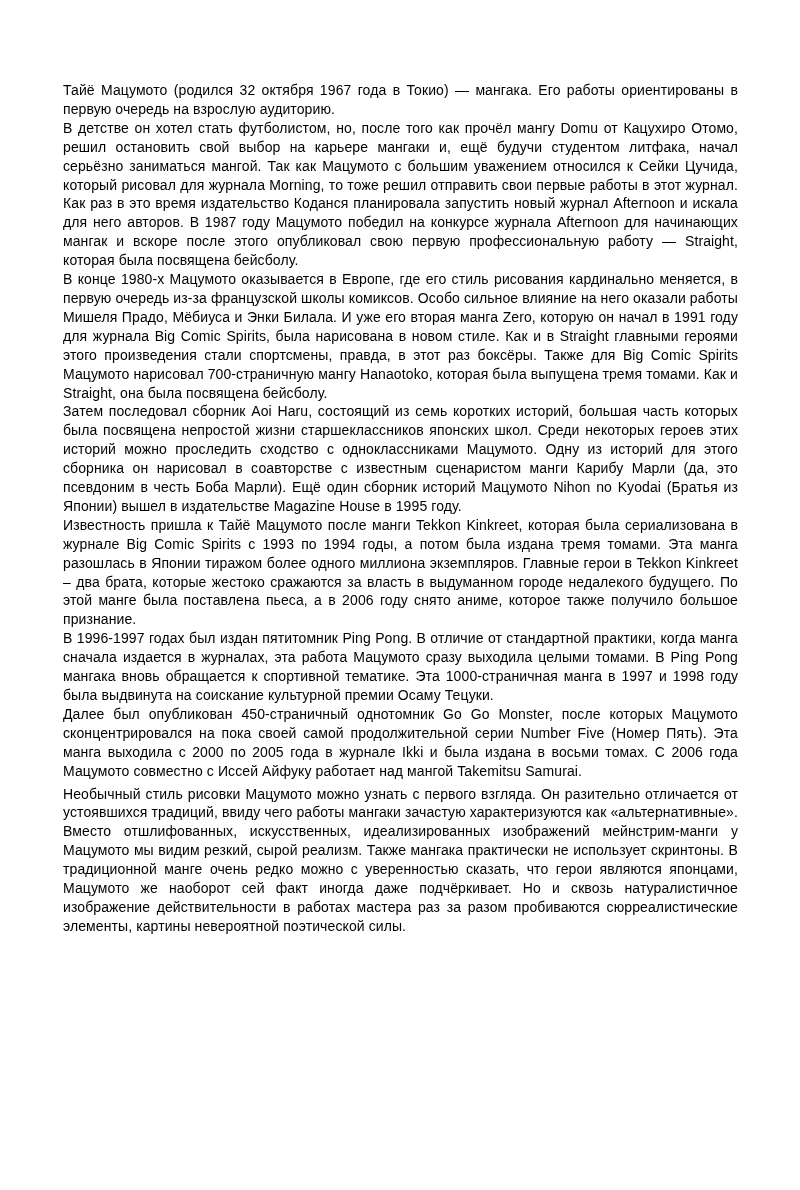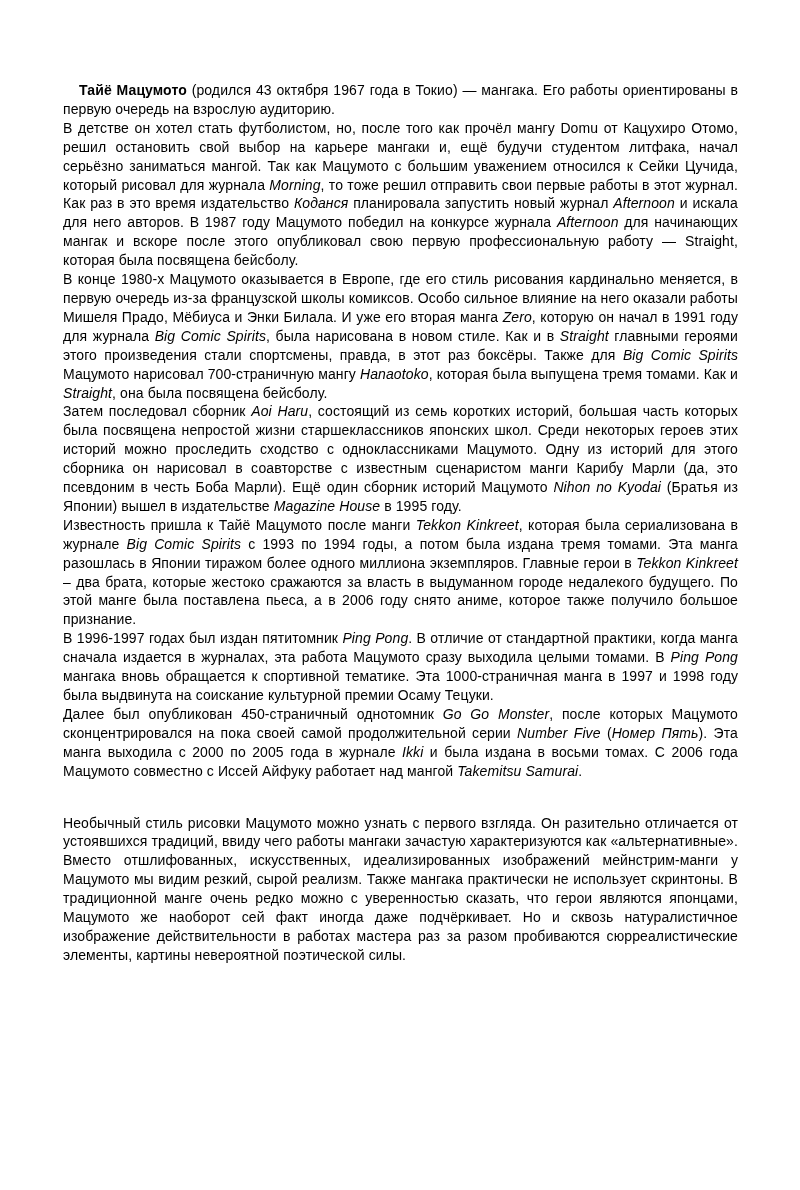--- a/index.html
+++ b/index.html
@@ -18,30 +18,30 @@
     color: #000000;
   }
   .para {
     margin: 0;
     padding: 0;
     font-size: 14px;
     line-height: 18.9px;
     text-align: justify;
     letter-spacing: 0.1px;
   }
-  .para.gap-before { margin-top: 33px; }
-  .b { font-weight: bold; margin-left: 16px; }
-  .i { font-style: italic; }
+  .para.gap-before { margin-top: 4px; }
+  .b { font-weight: normal; }
+  .i { }
 </style>
 </head>
 <body>
 
 <div class="page">
   <div id="doc-body">
-      <p class="para"><span class="b">Тайё  Мацумото</span><span> (родился 43 октября 1967 года в Токио) — мангака. Его работы ориентированы в первую очередь на взрослую аудиторию.</span></p>
+      <p class="para"><span class="b">Тайё  Мацумото</span><span> (родился 32 октября 1967 года в Токио) — мангака. Его работы ориентированы в первую очередь на взрослую аудиторию.</span></p>
       <p class="para"><span>В детстве он хотел стать футболистом, но, после того как прочёл мангу Domu от Кацухиро Отомо, решил остановить свой выбор на карьере мангаки и, ещё будучи студентом литфака, начал серьёзно заниматься мангой. Так как Мацумото с большим уважением относился к Сейки Цучида, который рисовал для журнала </span><span class="i">Morning</span><span>, то тоже решил отправить свои первые работы в этот журнал. Как раз в это время издательство </span><span class="i">Коданся</span><span> планировала запустить новый журнал </span><span class="i">Afternoon</span><span> и искала для него авторов. В 1987 году Мацумото победил на конкурсе журнала </span><span class="i">Afternoon</span><span> для начинающих мангак и вскоре после этого опубликовал свою первую профессиональную работу — Straight, которая была посвящена бейсболу.</span></p>
       <p class="para"><span>В конце 1980-х Мацумото оказывается в Европе, где его стиль рисования кардинально меняется, в первую очередь из-за французской школы комиксов. Особо сильное влияние на него оказали работы  Мишеля  Прадо, Мёбиуса и Энки Билала. И уже его вторая манга </span><span class="i">Zero</span><span>, которую он начал в 1991 году для журнала </span><span class="i">Big Comic Spirits</span><span>, была нарисована в новом стиле. Как и в </span><span class="i">Straight</span><span> главными героями этого произведения стали спортсмены, правда, в этот раз боксёры. Также для </span><span class="i">Big Comic Spirits</span><span> Мацумото нарисовал 700-страничную мангу </span><span class="i">Hanaotoko</span><span>, которая была выпущена тремя томами. Как и </span><span class="i">Straight</span><span>, она была посвящена бейсболу.</span></p>
       <p class="para"><span>Затем последовал сборник </span><span class="i">Aoi Haru</span><span>, состоящий из семь коротких историй, большая часть которых была посвящена непростой жизни старшеклассников японских школ. Среди некоторых героев этих историй можно проследить сходство с одноклассниками Мацумото. Одну из историй для этого сборника он нарисовал в соавторстве с известным сценаристом манги Карибу Марли (да, это псевдоним в честь Боба Марли). Ещё один сборник историй Мацумото </span><span class="i">Nihon no Kyodai</span><span> (Братья из Японии) вышел в издательстве </span><span class="i">Magazine House</span><span> в 1995 году.</span></p>
       <p class="para"><span>Известность пришла к Тайё Мацумото после манги </span><span class="i">Tekkon Kinkreet</span><span>, которая была сериализована в журнале </span><span class="i">Big Comic Spirits</span><span> с 1993 по 1994 годы, а потом была издана тремя томами. Эта манга разошлась в Японии тиражом более одного миллиона экземпляров. Главные герои в </span><span class="i">Tekkon Kinkreet</span><span> – два брата, которые жестоко сражаются за власть в выдуманном городе недалекого будущего. По этой манге была поставлена пьеса, а в 2006 году снято аниме, которое также получило большое признание.</span></p>
       <p class="para"><span>В 1996-1997 годах был издан пятитомник </span><span class="i">Ping Pong</span><span>. В отличие от стандартной практики, когда манга сначала издается в журналах, эта работа Мацумото сразу выходила целыми томами. В </span><span class="i">Ping Pong</span><span> мангака вновь обращается к спортивной тематике. Эта 1000-страничная манга в 1997 и 1998 году была выдвинута на соискание культурной премии Осаму Тецуки.</span></p>
       <p class="para"><span>Далее был опубликован 450-страничный однотомник </span><span class="i">Go Go Monster</span><span>, после которых Мацумото сконцентрировался на пока своей самой продолжительной серии </span><span class="i">Number Five</span><span> (</span><span class="i">Номер Пять</span><span>). Эта манга выходила с 2000 по 2005 года в журнале </span><span class="i">Ikki</span><span> и была издана в восьми томах. С 2006 года Мацумото совместно с Иссей Айфуку работает над мангой </span><span class="i">Takemitsu Samurai</span><span>.</span></p>
       <p class="para gap-before"><span>Необычный стиль рисовки Мацумото можно узнать с первого взгляда. Он разительно отличается от устоявшихся традиций, ввиду чего работы мангаки зачастую характеризуются как «альтернативные». Вместо отшлифованных, искусственных, идеализированных изображений мейнстрим-манги у Мацумото мы видим резкий, сырой реализм. Также мангака практически не использует скринтоны. В традиционной манге очень редко можно с уверенностью сказать, что герои являются японцами, Мацумото же наоборот сей факт иногда даже подчёркивает. Но и сквозь натуралистичное изображение действительности в работах мастера раз за разом пробиваются сюрреалистические элементы, картины невероятной поэтической силы.</span></p>
     </div>
 </div>
 

